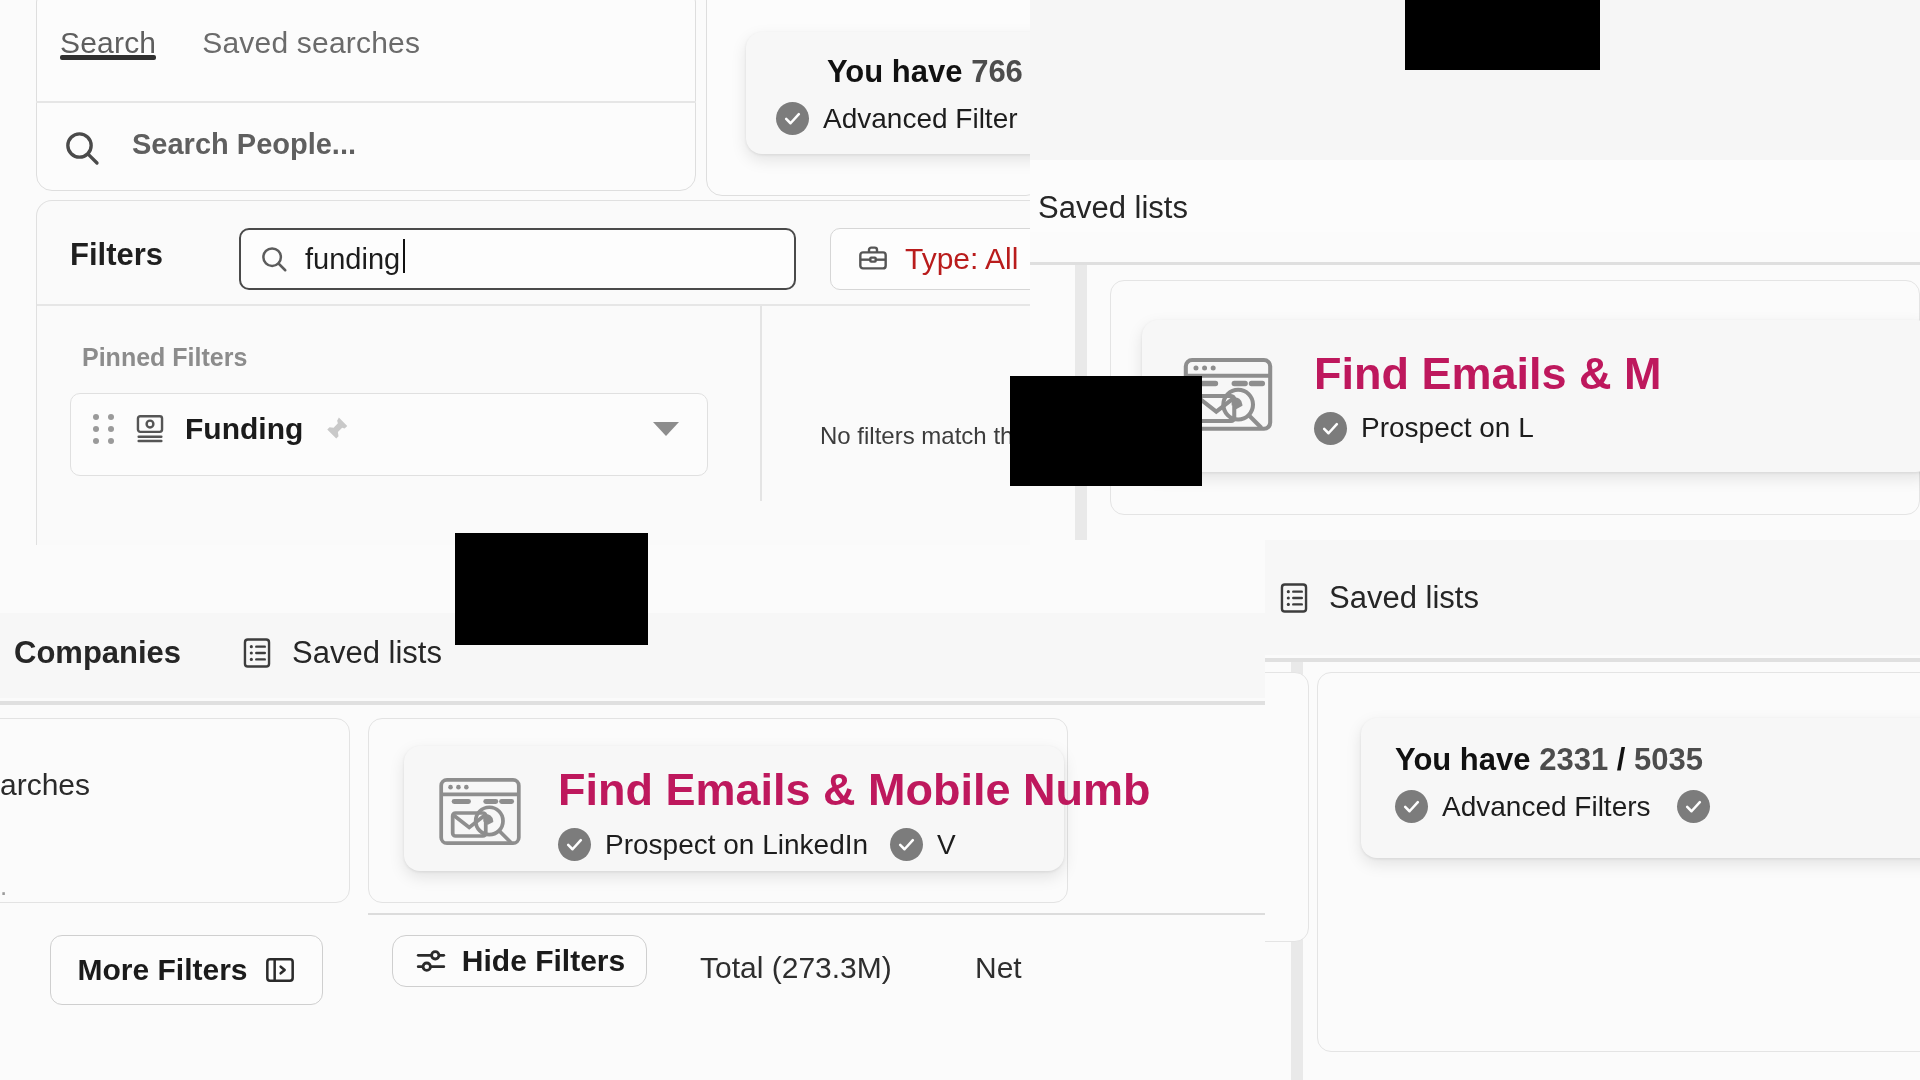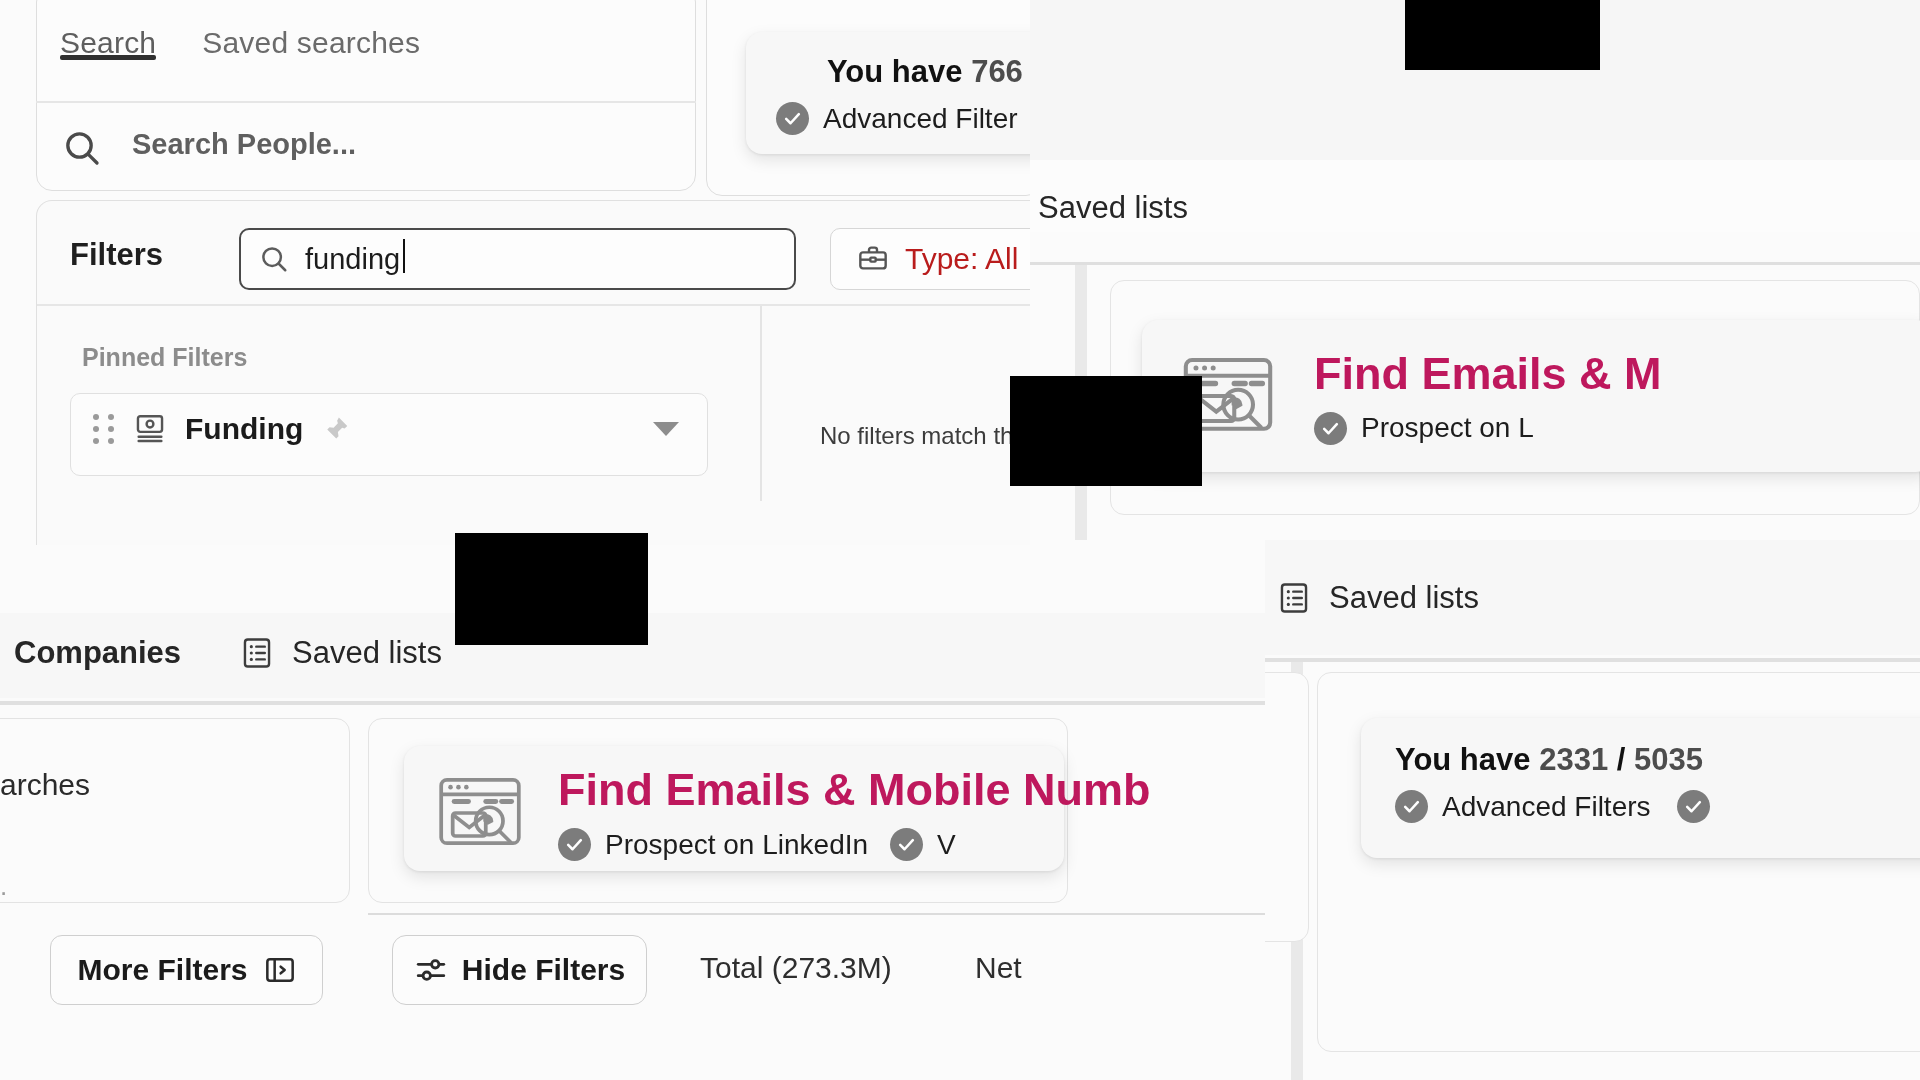--- a/index.html
+++ b/index.html
@@ -110,21 +110,21 @@
 
   #findPanelD { position: absolute; left: 368px; top: 105px; width: 700px; height: 185px;
                 border: 1px solid #e3e3e3; border-radius: 14px; background: #fbfbfb; }
   #findCardD { position: absolute; left: 404px; top: 133px; width: 660px; height: 125px; }
 
   #bottomBarLine { left: 368px; top: 300px; width: 900px; height: 2px; background: #dcdcdc; }
   #moreFiltersBtn { position: absolute; left: 50px; top: 322px; width: 273px; height: 70px;
                     border: 1px solid #cfcfcf; border-radius: 12px; background: #fcfcfc;
                     display: flex; align-items: center; justify-content: center; gap: 16px; }
   #moreFiltersBtn .t { font-size: 30px; font-weight: 600; color: #1b1b1b; }
-  #hideFiltersBtn { position: absolute; left: 392px; top: 322px; width: 255px; height: 70px;
+  #hideFiltersBtn { position: absolute; left: 392px; top: 322px; width: 255px; height: 52px;
                     border: 1px solid #cfcfcf; border-radius: 14px; background: #fcfcfc;
                     display: flex; align-items: center; justify-content: center; gap: 14px; }
   #hideFiltersBtn .t { font-size: 30px; font-weight: 600; color: #1b1b1b; }
   #totalStat { position: absolute; left: 700px; top: 338px; font-size: 30px; color: #2e2e2e; }
   #netStat   { position: absolute; left: 975px; top: 338px; font-size: 30px; color: #2e2e2e; }
 
   
   #fragE { left: 1265px; top: 540px; width: 655px; height: 540px; background: #fbfbfb; }
   #fragE .band { position: absolute; left: 0; top: 0; width: 655px; height: 115px; background: #f7f7f7; }
   #savedListsE { position: absolute; left: 12px; top: 40px; display: flex; align-items: center; gap: 18px; }

